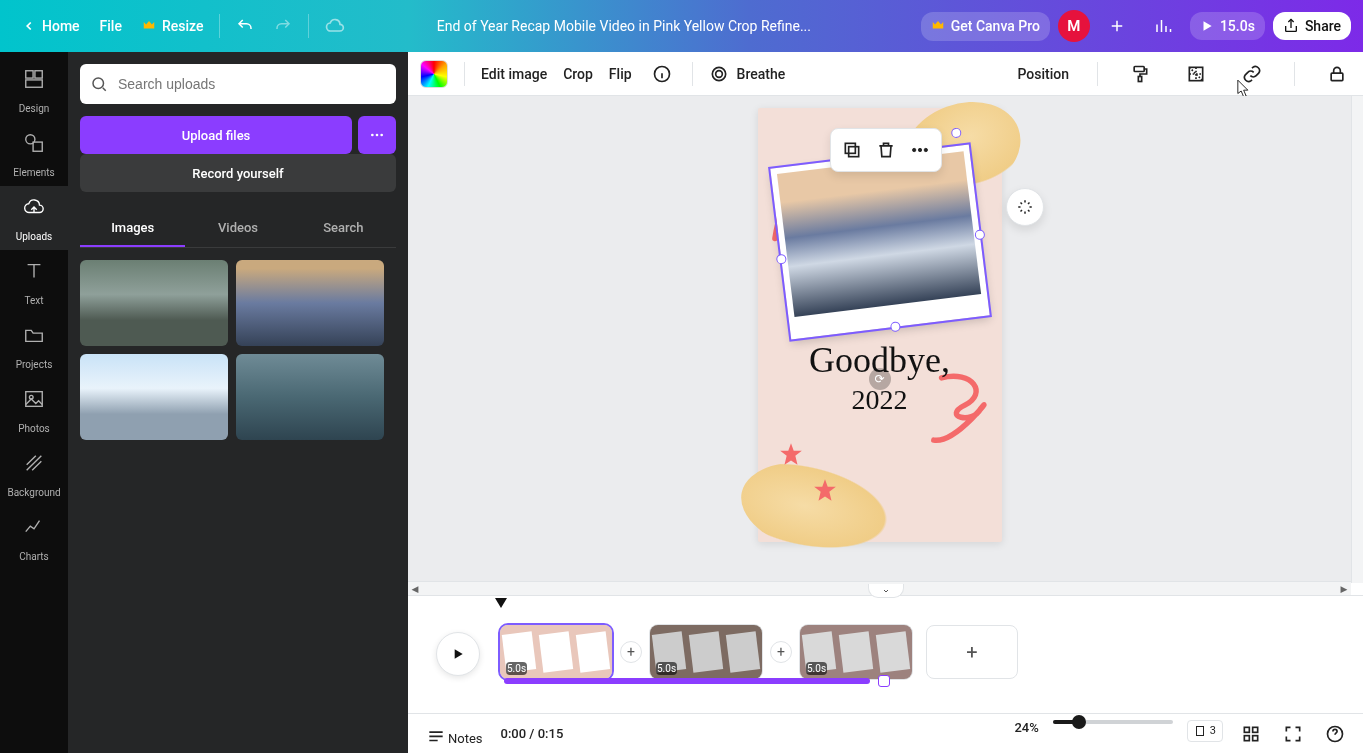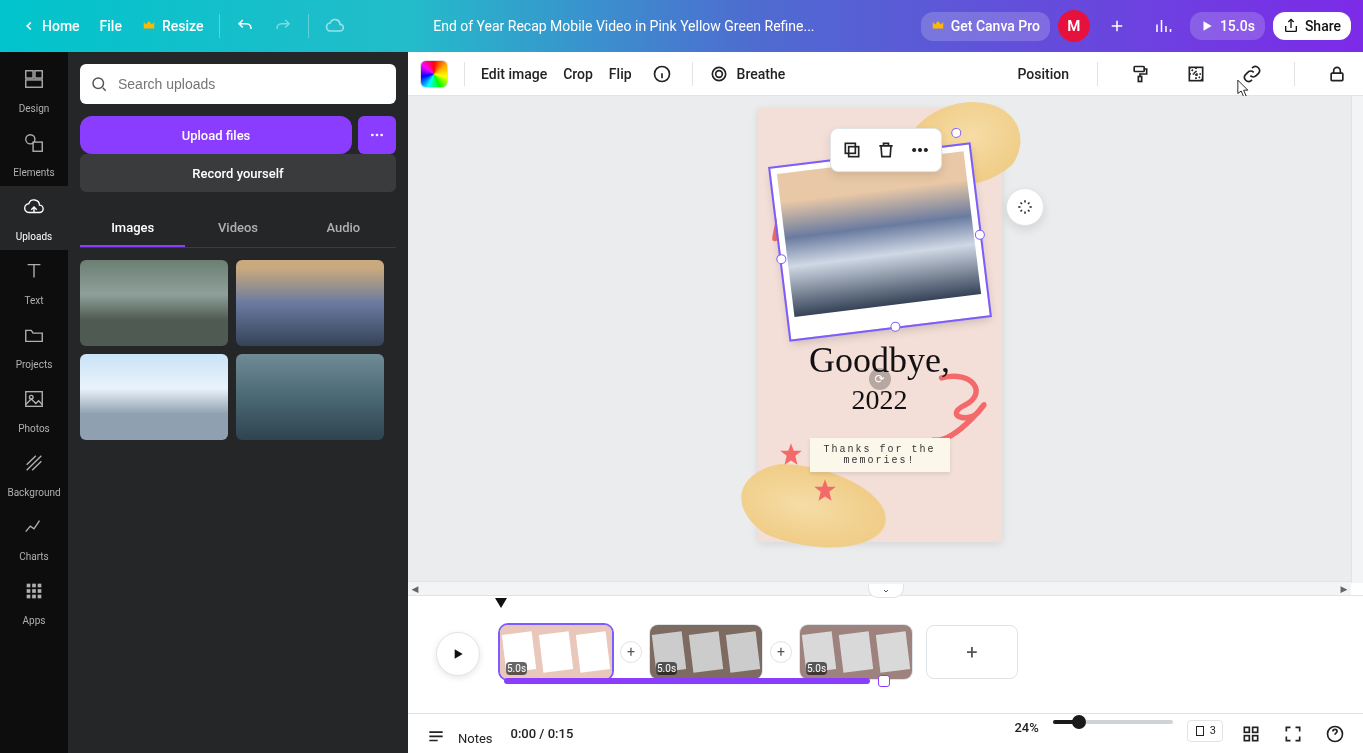--- a/index.html
+++ b/index.html
@@ -58,21 +58,21 @@
   .rail-ico svg { width:22px; height:22px; }
   
   .side-panel {
     position:absolute; top:52px; left:68px; bottom:0; width:340px;
     background: var(--panel-dark); color:#fff; display:flex; flex-direction:column; padding:12px 12px 0;
   }
   .search-box { background:#fff; border-radius:6px; height:40px; display:flex; align-items:center;
                 padding:0 10px; gap:8px; }
   .search-box input { border:none; outline:none; flex:1; font-size:14px; color:#333; }
   .upload-row { display:flex; gap:6px; margin-top:12px; }
-  .upload-btn { flex:1; background:var(--accent-purple); border-radius:12px; height:38px;
+  .upload-btn { flex:1; background:var(--accent-purple); border-radius:6px; height:38px;
                 display:flex; align-items:center; justify-content:center; font-weight:500; cursor:pointer;}
   .upload-more { width:38px; background:var(--accent-purple); border-radius:6px;
                  display:flex; align-items:center; justify-content:center; cursor:pointer;}
   .record-btn { background:#3a3b3c; border-radius:6px; height:38px;
                 display:flex; align-items:center; justify-content:center; font-weight:500; cursor:pointer;}
   .tabs { display:flex; margin-top:18px; border-bottom:1px solid #3a3b3c; }
   .tab { flex:1; text-align:center; padding:10px 0; cursor:pointer; color:#b0b0b0; font-weight:500;}
   .tab.active { color:#fff; border-bottom:2px solid var(--accent-purple); }
   .thumbs { display:flex; flex-wrap:wrap; gap:8px; padding:12px 0; }
   .thumb { width:148px; height:86px; border-radius:6px; background-size:cover; background-position:center;}
@@ -241,21 +241,21 @@
         <path d="M20 9H10a6 6 0 00-6 6v1"></path>
       </svg>
   </div>
   <div class="tb-sep"></div>
   <div class="tb-btn" style="opacity:.55">
     <svg width="20" height="20" viewBox="0 0 24 24" fill="none" stroke="#fff" stroke-width="2">
         <path d="M18 10a6 6 0 00-11.7-1.6A4.5 4.5 0 007 18h11a4 4 0 000-8z"></path>
       </svg>
   </div>
 
-  <div class="tb-title">End of Year Recap Mobile Video in Pink Yellow Green Refine...</div>
+  <div class="tb-title">End of Year Recap Mobile Video in Pink Yellow Crop Refine...</div>
 
   <div class="tb-right">
     <div class="chip pro">
       <span class="crown">
         <svg width="14" height="14" viewBox="0 0 24 24" fill="#ffb800">
             <path d="M3 7l4 4 5-6 5 6 4-4v11H3z"></path>
           </svg>
       </span>
       <span>Get Canva Pro</span>
     </div>
@@ -353,36 +353,20 @@
       <span>Background</span>
   </div>
   <div class="rail-item">
     <span class="rail-ico">
       <svg viewBox="0 0 24 24" fill="none" stroke="currentColor" stroke-width="1.5">
           <path d="M3 17l5-6 4 3 6-9"></path>
         </svg>
     </span>
       <span>Charts</span>
   </div>
-  <div class="rail-item">
-    <span class="rail-ico">
-      <svg viewBox="0 0 24 24" fill="currentColor">
-          <rect x="4" y="4" width="4" height="4"></rect>
-          <rect x="10" y="4" width="4" height="4"></rect>
-          <rect x="16" y="4" width="4" height="4"></rect>
-          <rect x="4" y="10" width="4" height="4"></rect>
-          <rect x="10" y="10" width="4" height="4"></rect>
-          <rect x="16" y="10" width="4" height="4"></rect>
-          <rect x="4" y="16" width="4" height="4"></rect>
-          <rect x="10" y="16" width="4" height="4"></rect>
-          <rect x="16" y="16" width="4" height="4"></rect>
-        </svg>
-    </span>
-      <span>Apps</span>
-  </div>
 </div>
 
 <div class="side-panel">
   <div class="search-box">
     <svg width="18" height="18" viewBox="0 0 24 24" fill="none" stroke="#555" stroke-width="2">
         <circle cx="11" cy="11" r="7"></circle>
         <path d="M21 21l-4-4"></path>
       </svg>
     <input placeholder="Search uploads" style="">
   </div>
@@ -397,21 +381,21 @@
           <circle cx="19" cy="12" r="2"></circle>
         </svg>
     </div>
   </div>
   <div class="record-btn">
     <span>Record yourself</span>
   </div>
   <div class="tabs">
     <div class="tab active"><span>Images</span></div>
     <div class="tab"><span>Videos</span></div>
-    <div class="tab"><span>Audio</span></div>
+    <div class="tab"><span>Search</span></div>
   </div>
   <div class="thumbs">
     <div class="thumb t1"></div>
     <div class="thumb t2"></div>
     <div class="thumb t3"></div>
     <div class="thumb t4"></div>
   </div>
   <div class="panel-toggle">
     <svg width="8" height="12" viewBox="0 0 24 24" fill="none" stroke="currentColor" stroke-width="3">
         <path d="M15 18l-6-6 6-6"></path>
@@ -511,24 +495,20 @@
       <div class="sel-handle h1"></div>
       <div class="sel-handle h2"></div>
       <div class="sel-handle h3"></div>
       <div class="sel-handle h4"></div>
       <div class="sel-rot"></div>
     </div>
 
     <div class="sync-ico">⟳</div>
     <div class="script-title">Goodbye,</div>
     <div class="script-year">2022</div>
-    <div class="note">
-      <div>Thanks for the</div>
-      <div>memories!</div>
-    </div>
   </div>
 </div>
 
 <div class="float-bar">
   <div class="ico-btn">
     <svg viewBox="0 0 24 24" fill="none" stroke="#222" stroke-width="2">
         <rect x="8" y="8" width="12" height="12"></rect>
         <rect x="4" y="4" width="12" height="12"></rect>
       </svg>
   </div>
@@ -614,21 +594,21 @@
         </div>
       <div class="clip-dur">5.0s</div>
     </div>
     <div class="add-page">+</div>
   </div>
   <div class="audio-track"></div>
   <div class="audio-end"></div>
 </div>
 
 <div class="footer">
-  <div class="ico-btn" style="display:flex;gap:12px;width:auto;padding:0 4px;margin-top:9px;">
+  <div class="ico-btn" style="display:flex;gap:2px;width:auto;padding:0 4px;margin-top:9px;">
     <svg width="18" height="18" viewBox="0 0 24 24" fill="none" stroke="#222" stroke-width="2">
         <path d="M4 5h16M4 10h16M4 15h10"></path>
       </svg>
     <span>Notes</span>
   </div>
   <span style="font-weight:500;">0:00 / 0:15</span>
 
   <div class="right">
     <span style="font-weight:500;">24%</span>
     <div class="slider">

